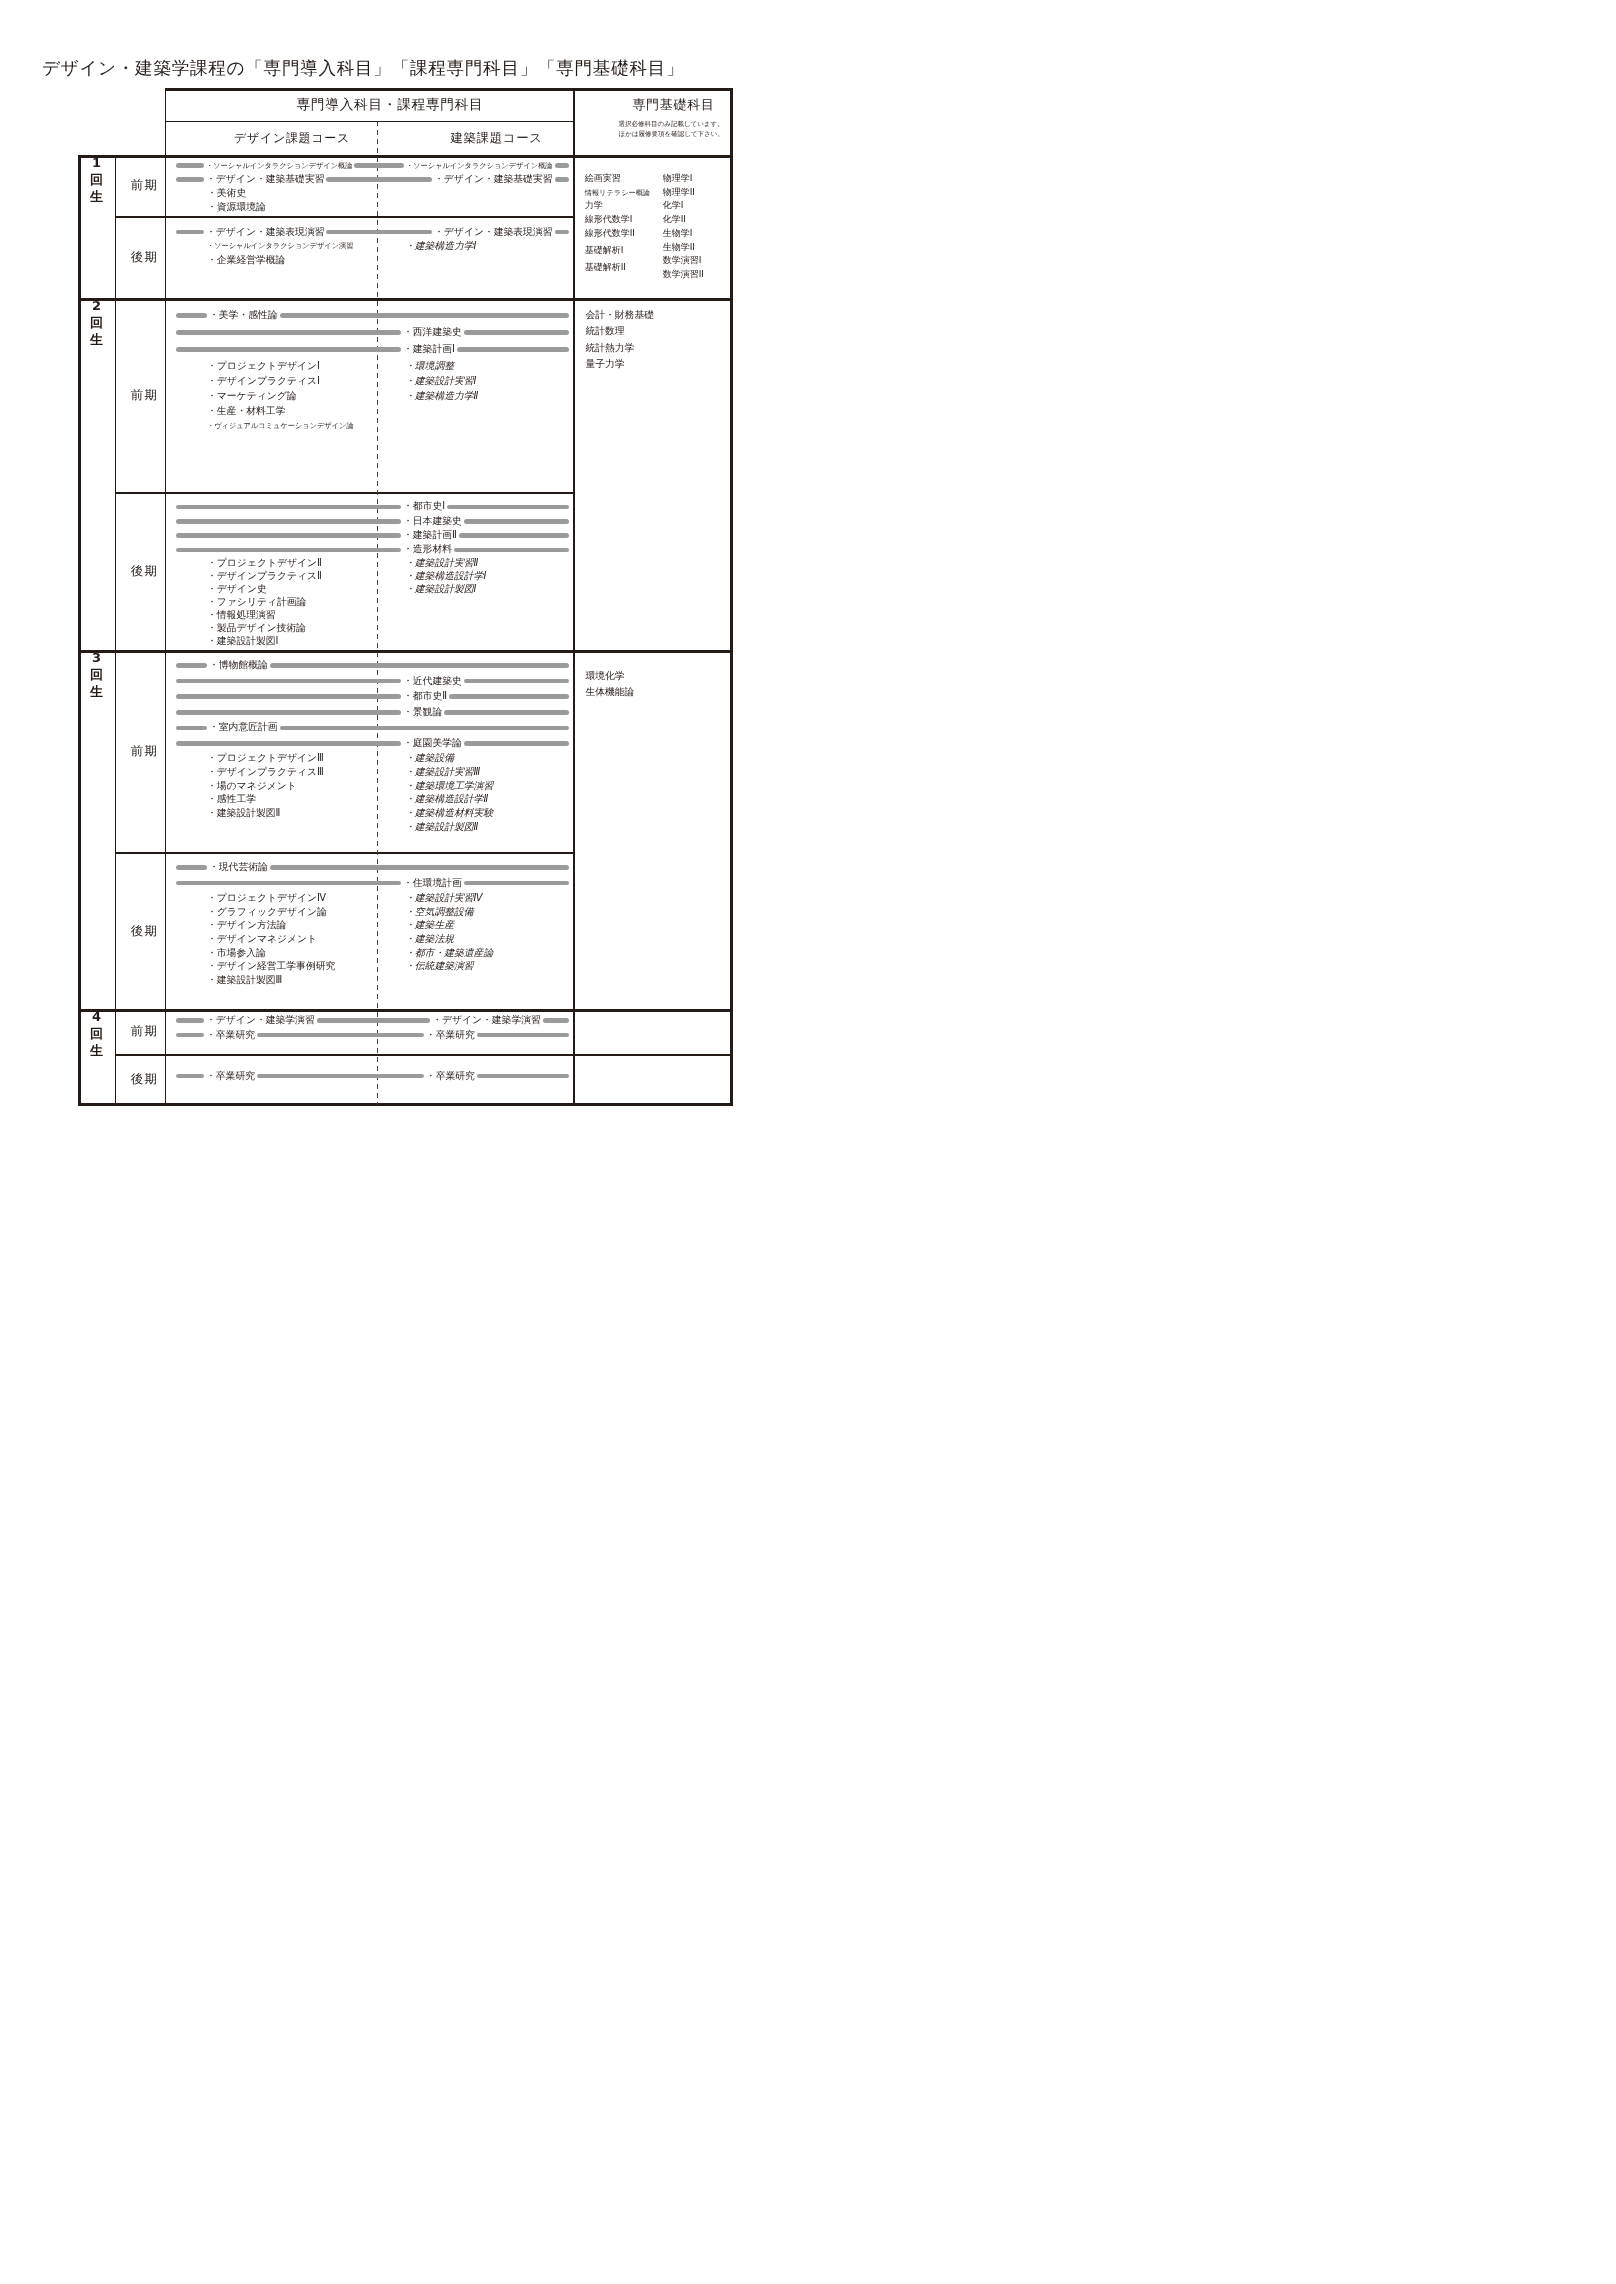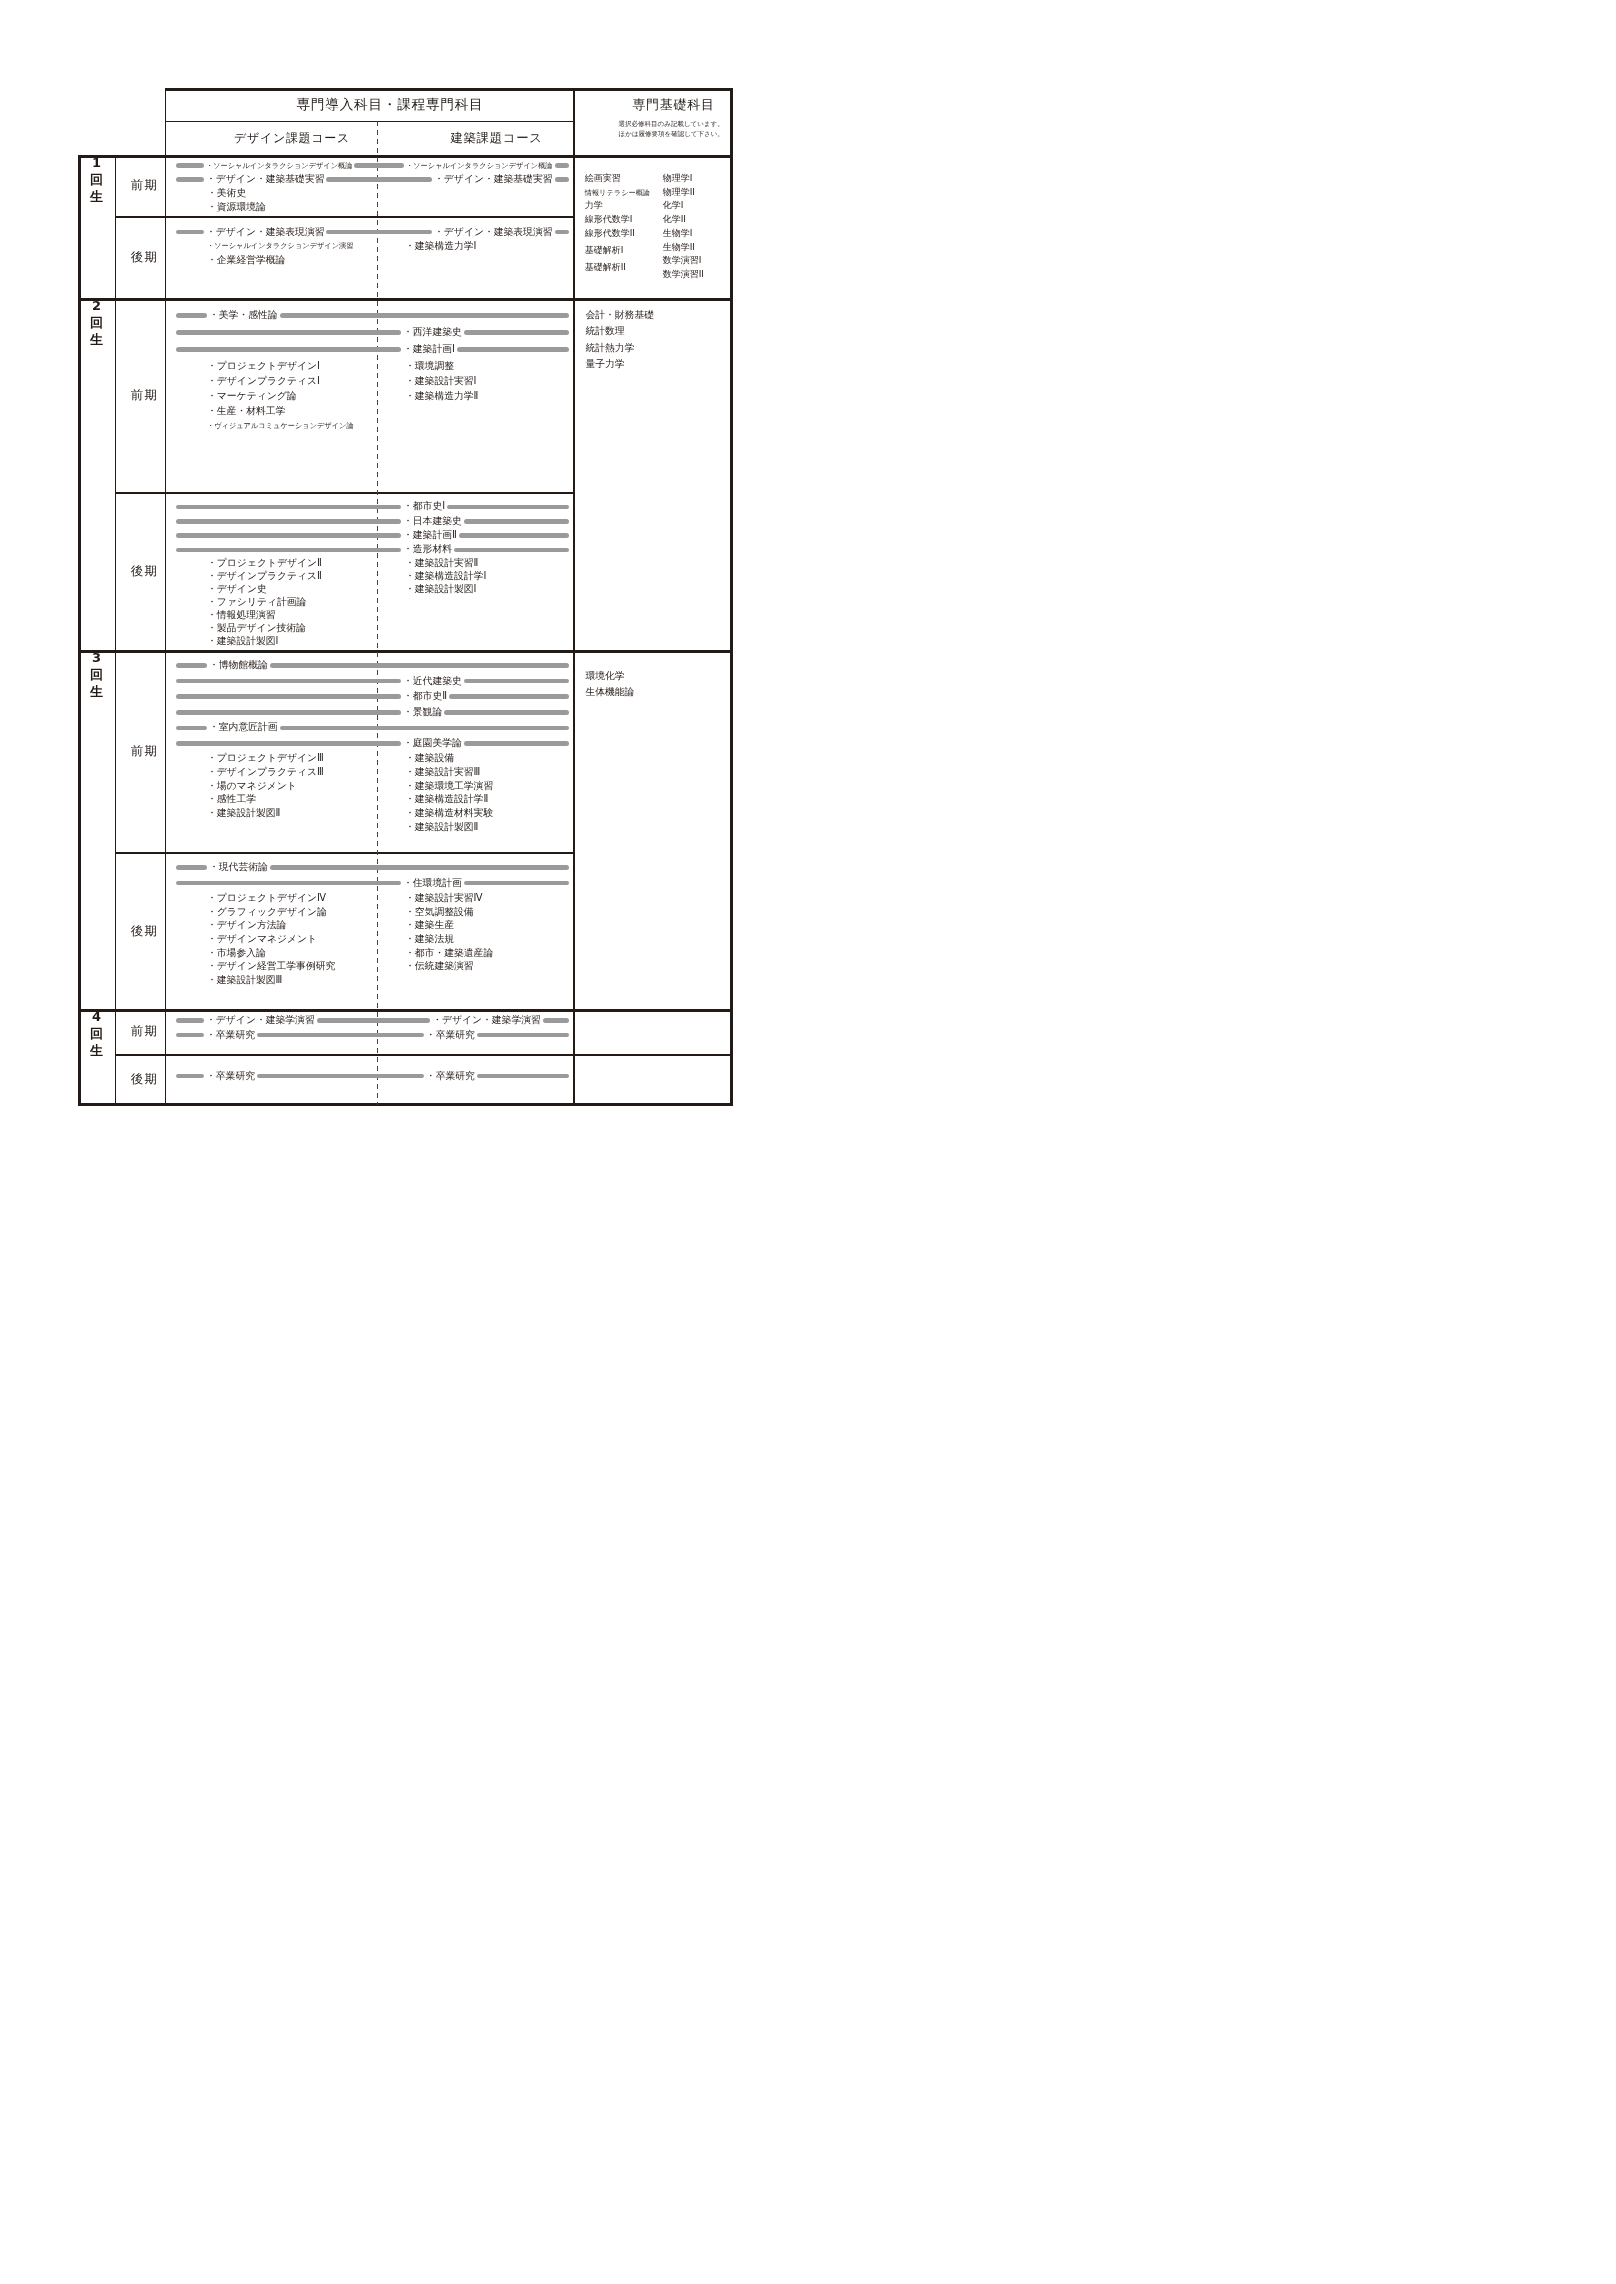--- a/index.html
+++ b/index.html
@@ -36,21 +36,21 @@
   .row { display:flex; align-items:center; height:var(--rh); padding:0 5.2px 0 11px; position:relative; }
   .r-sh { height:var(--rs); }
   .bar { height:4.6px; border-radius:2.6px; background:#9a9a9a; flex:0 0 auto; }
   .fill { flex:1 1 auto; }
   .b48 { width:31px; } .b346 { width:225px; } .b43 { width:28px; }
   .e22 { width:14.3px; } .e40 { width:26px; } .e142 { width:92px; }
   .txt { font-size:9.8px; white-space:nowrap; padding:0 2px; flex:0 0 auto; }
   .txt::before { content:"・"; }
   .c { font-size:7.2px; }
   .dpos { position:absolute; left:40px; top:50%; transform:translateY(-50%); }
-  .apos { position:absolute; left:238px; top:50%; transform:translateY(-50%); }
+  .apos { position:absolute; left:238px; top:50%; transform:translateY(-50%);font-style:italic; }
 
   #cc-y1a { top:67px;  height:61px;  --rh:13.7px; --rs:13.7px; padding-top:3.9px; }
   #cc-y1b { top:128px;  height:82px; --rh:13.7px; --rs:14.3px; padding-top:9px; }
   #cc-y2a { top:210px;  height:194px; --rh:15px; --rs:17px; padding-top:9px; }
   #cc-y2b { top:404px;  height:158px; --rh:13px; --rs:14.3px; padding-top:7.8px; }
   #cc-y3a { top:562px;  height:202px; --rh:13.7px; --rs:15.6px; padding-top:7.8px; }
   #cc-y3b { top:764px; height:158px; --rh:13.7px; --rs:15.6px; padding-top:7.8px; }
   #cc-y4a { top:921px; height:45px;  --rh:14.3px; --rs:14.3px; padding-top:4.6px;border-radius:17px; }
   #cc-y4b { top:966px; height:51px;  --rh:14.3px; --rs:14.3px; padding-top:15px; }
 
@@ -63,20 +63,21 @@
   #bc-y1 .gap { margin-top:3.3px; }
   #bc-y1 .c { font-size:7.2px; }
   #bc-y2 { top:210px; height:352px; padding:9px 0 0 12.4px; }
   #bc-y3 { top:562px; height:359px; padding:18px 0 0 12.4px; }
   #bc-y2 div, #bc-y3 div { line-height:16.3px; white-space:nowrap; }
 </style>
 </head>
 <body>
 
 <div class="page">
+  <div class="title">デザイン・建築学課程の「専門導入科目」「課程専門科目」「専門基礎科目」</div>
 
   <div class="table">
 
     <div class="ln" style="left:87px;top:0;width:568px;height:2.6px"></div>
     <div class="ln" style="left:87px;top:33px;width:409px;height:1.3px"></div>
     <div class="ln" style="left:0;top:67px;width:655px;height:2.6px"></div>
     <div class="ln" style="left:37px;top:128px;width:458px;height:2px"></div>
     <div class="ln" style="left:0;top:210px;width:655px;height:2.6px"></div>
     <div class="ln" style="left:37px;top:404px;width:458px;height:2px"></div>
     <div class="ln" style="left:0;top:562px;width:655px;height:2.6px"></div>

